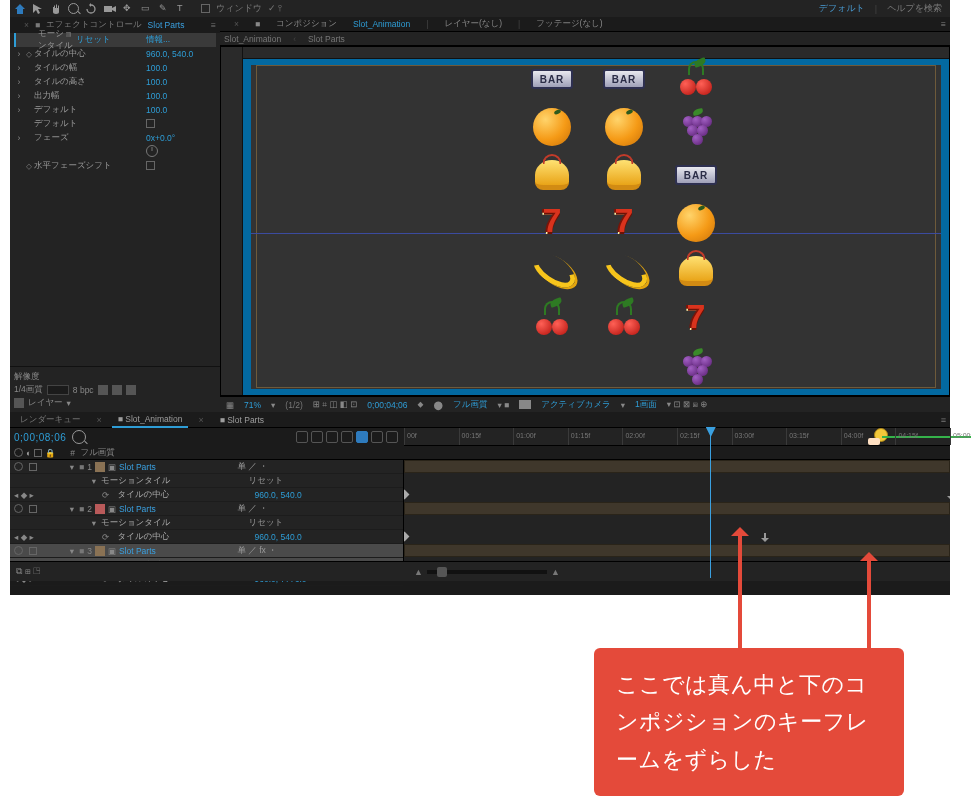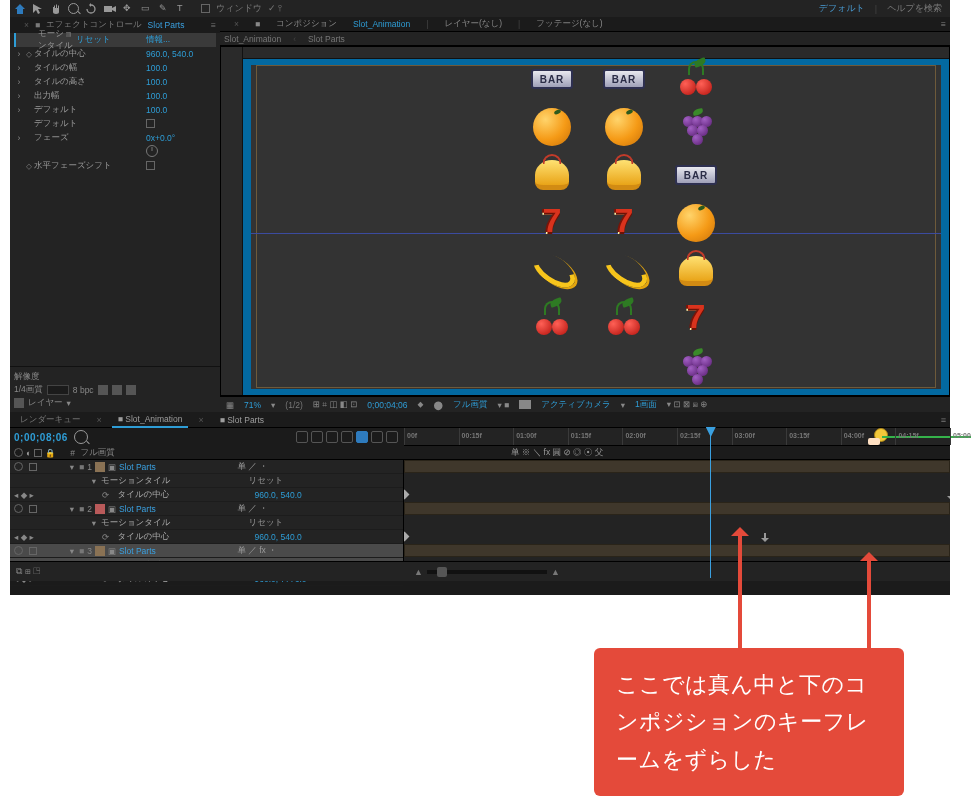--- a/index.html
+++ b/index.html
@@ -83,21 +83,21 @@
 .viewer-footer { height: 16px; background: #232323; display: flex; align-items: center; gap: 10px; padding: 0 6px; font-size: 8.5px; color: #888; border-top: 1px solid #000; }
 .vf-blue { color: #2e9dd6; }
 .vf-cam { width:12px; height:9px; background:#888; position:relative; display:inline-block; }
 .vf-cam::after{content:"";position:absolute;right:-3px;top:1px;border:3px solid transparent;border-left-color:#888;}
 
 
 .timeline { height: 169px; background: #1b1b1b; display: flex; flex-direction: column; }
 .tl-tabs { height: 16px; display: flex; align-items: center; gap: 10px; padding-left: 4px; border-bottom: 1px solid #000; }
 .tl-tab { font-size: 8.5px; color: #9e9e9e; padding: 2px 6px; }
 .tl-tab.trash { color: #777; }
-.tc-row { height: 18px; display: flex; align-items: center; font-weight: bold; }
+.tc-row { height: 18px; display: flex; align-items: center; }
 .tc-left { width: 394px; display: flex; align-items: center; gap: 6px; padding-left: 4px; }
 .tc-code { color: #2e9dd6; font-size: 10px; letter-spacing: 0.5px; }
 .tc-search { width: 14px; height: 14px; }
 .tc-icons { display:flex; gap:3px; margin-left:auto; margin-right:6px; }
 .tc-icons span { width:12px; height:12px; display:inline-block; border:1px solid #555; border-radius:2px; }
 .tc-icons .blue { background: #2e7bbd; border-color:#2e7bbd; }
 
 .tl-ruler { position: relative; flex: 1; height: 18px; background: #232323; border-bottom: 1px solid #000; }
 .tl-tick { position:absolute; top:0; bottom:0; border-left:1px solid #3a3a3a; font-size:7px; color:#777; padding-left:2px; padding-top:4px; }
 .tl-cti { position:absolute; top:0; height: 150px; border-left:1px solid #3aa0e0; }
@@ -452,21 +452,20 @@
     </div>
 
     <div class="track-row" style="background:#1b1b1b;border-bottom:1px solid #000">
       <div class="cols">
           <span class="eye"></span>
           <span>◐</span>
           <span class="dot2"></span>
           <span>🔒</span>
         </div>
       <div class="lab" style="color:#888">&nbsp;#&nbsp;<span>フル画質</span></div>
-      <div class="sw">单 ※ ＼ fx 圓 ⊘ ◎ ☉ 父</div>
     </div>
 
     <div class="tl-body">
       <div class="tl-left" id="tl-left">
           <div class="track-row">
             <div class="cols">
               <span class="eye"></span>
               <span></span>
               <span class="dot2"></span>
               <span></span>

